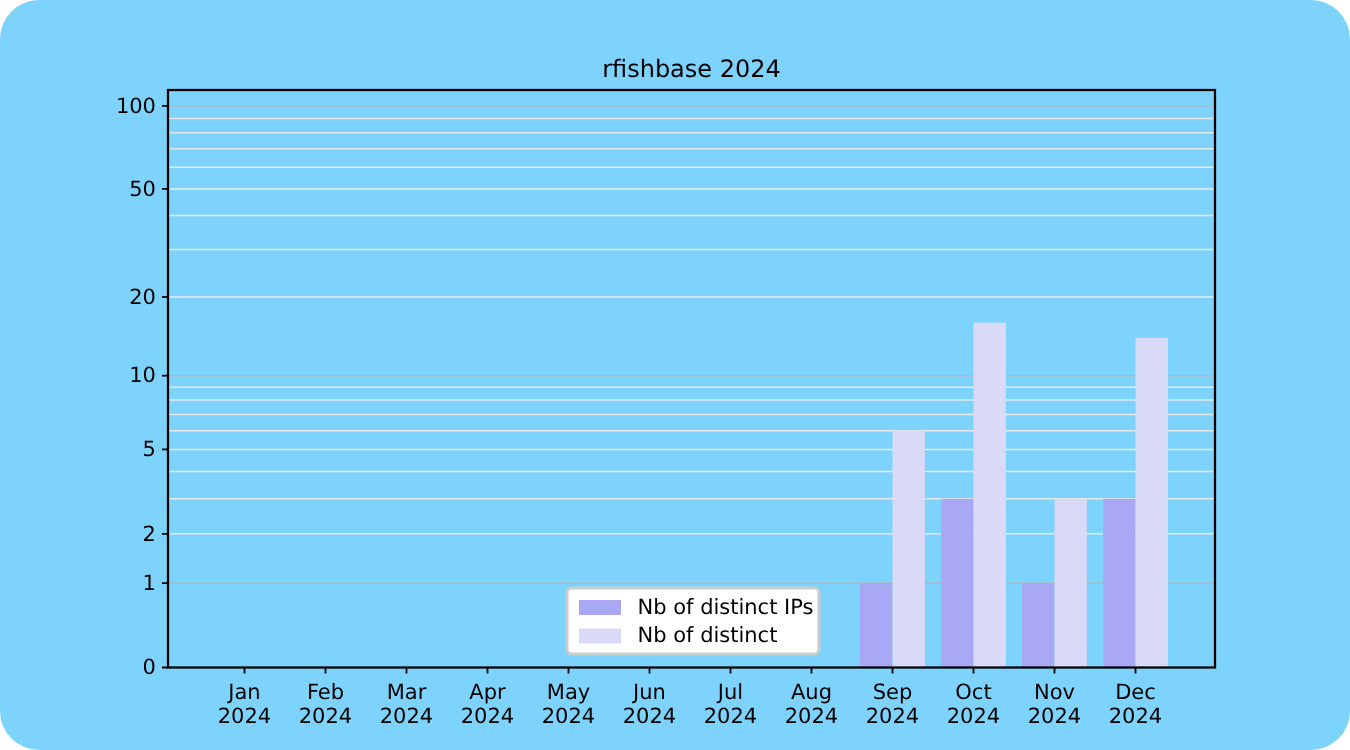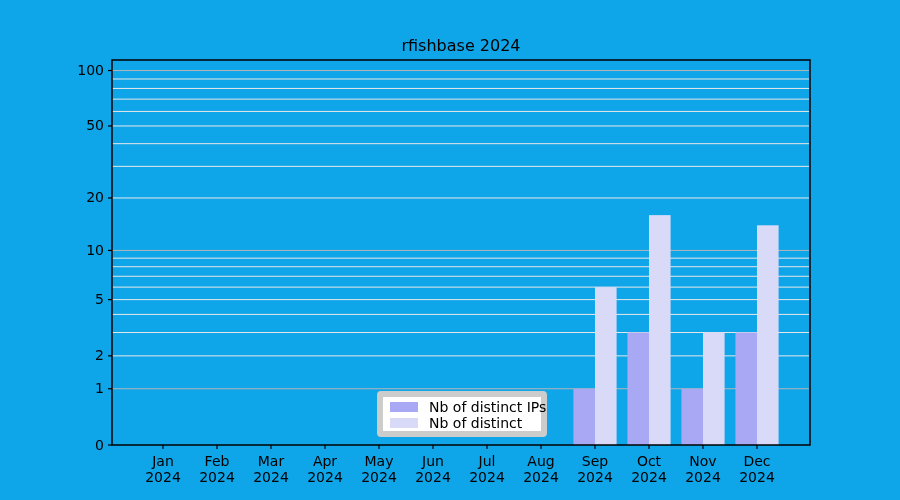--- a/index.html
+++ b/index.html
@@ -1,30 +1,31 @@
 <!DOCTYPE html>
 <html><head>
 <meta charset="utf-8">
 <style>
   html, body { margin: 0; padding: 0; background: #ffffff; }
   .figure {
     position: relative;
     width: 900px; height: 500px;
-    background: #0ea5e9;
+    background: #7dd3fc;
     font-family: "DejaVu Sans", sans-serif;
     overflow: hidden;
+    border-radius: 26px;
   }
   svg text { font-family: "DejaVu Sans", sans-serif; fill: #000000; }
   .legend {
     position: absolute;
     left: 377px; top: 391px;
     width: 170px; height: 46px;
     box-sizing: border-box;
     background: #ffffff;
-    border: 6px solid #3b82f6;
+    border: 2px solid #3b82f6;
     border-radius: 4px;
     display: flex;
     flex-direction: column;
     justify-content: space-evenly;
     padding: 2px 8px 2px 7px;
   }
   .legend-row { display: flex; align-items: center; height: 19px; }
   .legend-swatch { width: 28px; height: 10px; margin-right: 11px; flex: 0 0 auto; }
   .legend-label { font-size: 14px; color: #000000; white-space: nowrap; }
 </style>

